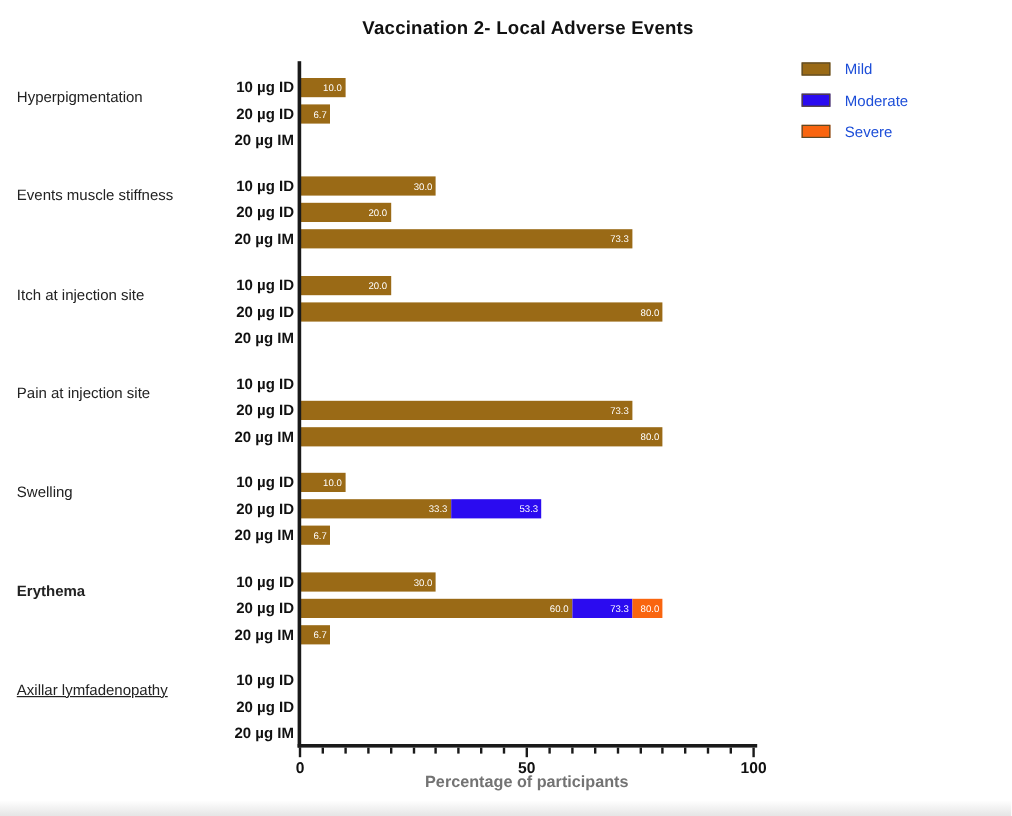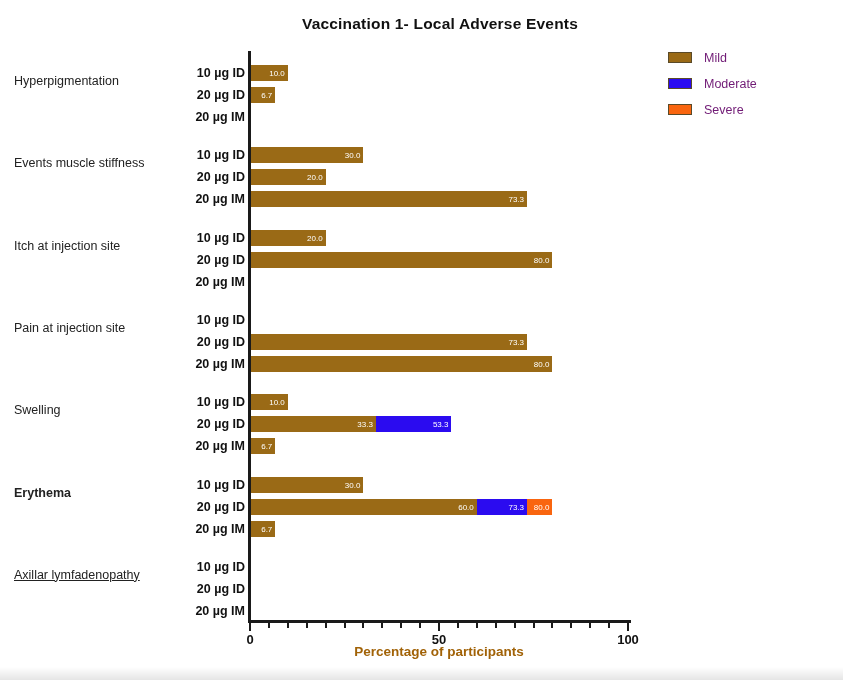--- a/index.html
+++ b/index.html
@@ -11,33 +11,33 @@
   .cat-label{position:absolute;left:14px;font-size:12.5px;color:#222;height:16px;line-height:16px;white-space:nowrap;}
   .dose-label{position:absolute;left:120px;width:125px;text-align:right;font-weight:bold;
               font-size:12.5px;height:16px;line-height:17px;color:#111;white-space:nowrap;}
   .seg{position:absolute;height:16px;}
   .seg span{display:block;height:16px;line-height:17px;text-align:right;padding-right:3px;
             font-size:8px;color:#ffffff;white-space:nowrap;overflow:hidden;}
   .axis-line{position:absolute;background:#1a1a1a;}
   .tick{position:absolute;background:#1a1a1a;}
   .tick-label{position:absolute;font-weight:bold;font-size:13px;color:#111;transform:translateX(-50%);}
   .xlabel{position:absolute;left:250px;width:378px;top:644px;text-align:center;
-          font-weight:bold;font-size:13.5px;color:#a16207;}
+          font-weight:bold;font-size:13.5px;color:#737373;}
   #legend{position:absolute;left:668px;top:50px;}
   .legend-row{display:flex;align-items:center;margin-bottom:11px;height:15px;}
   .legend-swatch{width:22px;height:9px;border:1px solid #5a4a28;box-sizing:content-box;}
-  .legend-label{margin-left:12px;font-size:12.5px;color:#701a75;}
+  .legend-label{margin-left:12px;font-size:12.5px;color:#1d4ed8;}
   .bottom-strip{position:absolute;left:0;bottom:0;width:843px;height:13px;
                 background:linear-gradient(to bottom,#ffffff,#e5e5e5);}
 </style>
 </head>
 <body>
 
 <div class="canvas">
-  <div class="title">Vaccination 1- Local Adverse Events</div>
+  <div class="title">Vaccination 2- Local Adverse Events</div>
   <div id="legend">
       <div class="legend-row">
         <div class="legend-swatch" style="background: rgb(154, 106, 22);"></div>
         <span class="legend-label">Mild</span>
       </div>
       <div class="legend-row">
         <div class="legend-swatch" style="background: rgb(43, 11, 240);"></div>
         <span class="legend-label">Moderate</span>
       </div>
       <div class="legend-row">

